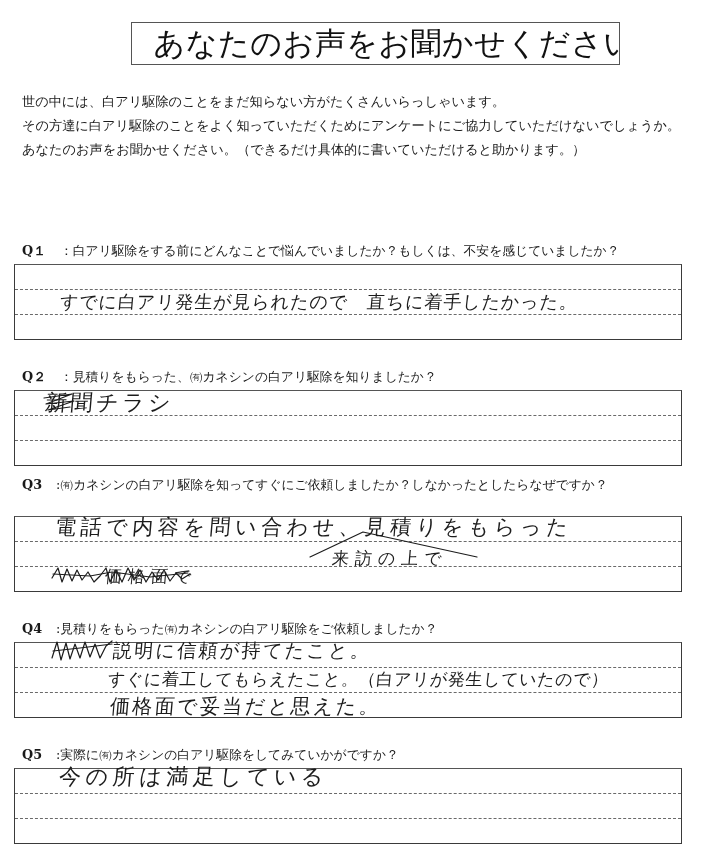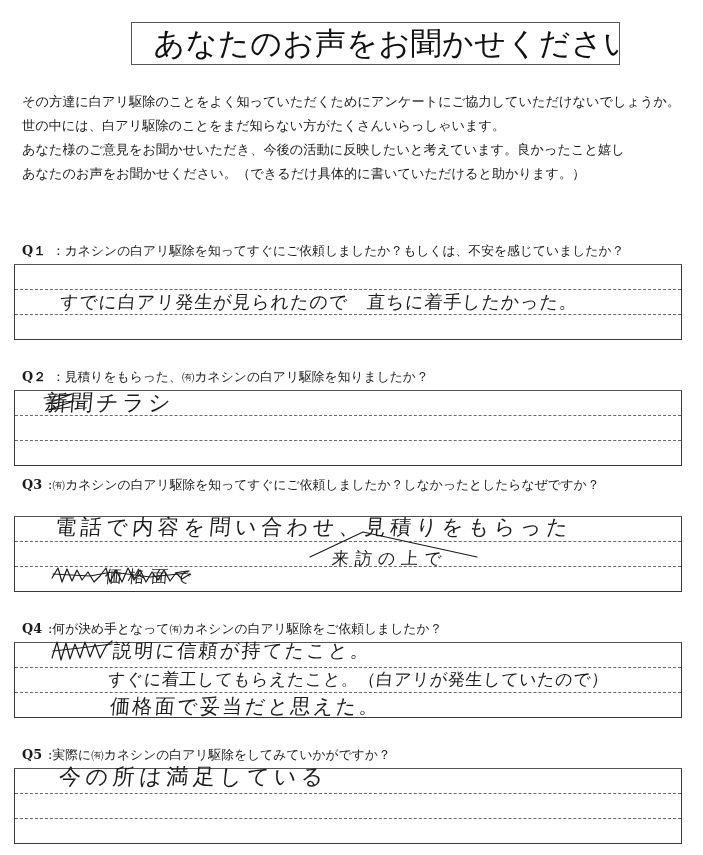--- a/index.html
+++ b/index.html
@@ -13,21 +13,21 @@
   }
   .intro {
     left: 22px; top: 90px; width: 670px;
     font-family: "DejaVu Serif", "Liberation Serif", serif; font-size: 13.2px; color: #1a1a1a;
   }
   .intro div { height: 24px; line-height: 24px; white-space: nowrap; }
   .q-label {
     left: 22px; height: 18px; line-height: 18px; white-space: nowrap;
     font-family: "DejaVu Serif", "Liberation Serif", serif; font-size: 12.8px; color: #1a1a1a;
   }
-  .q-num { font-weight: bold; margin-right: 6px; }
+  .q-num { font-weight: bold; margin-right: 14px; }
   .answer-box {
     left: 14px; width: 668px; height: 76px; box-sizing: border-box;
     border: 1px solid #3a3a3a; border-top-color: #555;
   }
   .rule { position: absolute; left: 0; right: 0; height: 0; border-top: 1px dashed #6a6a6a; }
   .rule.r1 { top: 24px; }
   .rule.r2 { top: 49px; }
   .hw {
     white-space: nowrap; color: #1c1c1c;
     font-family: "DejaVu Sans", "Liberation Sans", sans-serif; font-weight: normal;
@@ -36,28 +36,27 @@
   .hw.struck { color: #2a2a2a; }
   svg.scribble { position: absolute; overflow: visible; }
   svg.scribble polyline, svg.scribble path { fill: none; stroke: #1c1c1c; stroke-width: 1.2; stroke-linejoin: round; stroke-linecap: round; }
 </style>
 </head>
 <body>
 
 <div class="abs title-box">あなたのお声をお聞かせください</div>
 
 <div class="abs intro">
+  <div>世の中には、白アリ駆除のことをまだ知らない方がたくさんいらっしゃいます。</div>
   <div>その方達に白アリ駆除のことをよく知っていただくためにアンケートにご協力していただけないでしょうか。</div>
-  <div>世の中には、白アリ駆除のことをまだ知らない方がたくさんいらっしゃいます。</div>
-  <div>あなた様のご意見をお聞かせいただき、今後の活動に反映したいと考えています。良かったこと嬉し</div>
   <div>あなたのお声をお聞かせください。（できるだけ具体的に書いていただけると助かります。）</div>
 </div>
 
 <div class="abs q-label" style="top:242px">
-  <span class="q-num">Q１</span><span>：カネシンの白アリ駆除を知ってすぐにご依頼しましたか？もしくは、不安を感じていましたか？</span>
+  <span class="q-num">Q１</span><span>：白アリ駆除をする前にどんなことで悩んでいましたか？もしくは、不安を感じていましたか？</span>
 </div>
 <div class="abs answer-box" style="top:264px">
   <div class="rule r1"></div>
   <div class="rule r2"></div>
 </div>
 <div class="abs hw" style="left:60px; top:291px; font-size:18px; line-height:22px; letter-spacing:0.9px">すでに白アリ発生が見られたので　直ちに着手したかった。</div>
 
 <div class="abs q-label" style="top:368px">
   <span class="q-num">Q２</span><span>：見積りをもらった、㈲カネシンの白アリ駆除を知りましたか？</span>
 </div>
@@ -82,21 +81,21 @@
   <polyline points="310,557 363,532 477,557"></polyline>
 </svg>
 <div class="abs hw" style="left:332px; top:547px; font-size:17px; line-height:22px; letter-spacing:6px">来訪の上で</div>
 <div class="abs hw struck" style="left:105px; top:565px; font-size:17px; line-height:22px; letter-spacing:6px">価格面で</div>
 <svg class="scribble" style="left:50px; top:564px" width="150" height="24">
   <polyline points="2,14 8,4 12,18 17,5 22,17 27,6 32,16 38,8 44,18 50,12 56,4 60,18 66,6 72,18 78,4 84,16 90,6 96,18 102,8 108,16 114,6 120,17 126,9 132,15 140,10"></polyline>
   <polyline points="3,10 40,12 62,8 100,13 138,9"></polyline>
 </svg>
 
 <div class="abs q-label" style="top:620px">
-  <span class="q-num">Q4</span><span>:何が決め手となって㈲カネシンの白アリ駆除をご依頼しましたか？</span>
+  <span class="q-num">Q4</span><span>:見積りをもらった㈲カネシンの白アリ駆除をご依頼しましたか？</span>
 </div>
 <div class="abs answer-box" style="top:642px">
   <div class="rule r1"></div>
   <div class="rule r2"></div>
 </div>
 <svg class="scribble" style="left:50px; top:638px" width="66" height="26">
   <polyline points="2,20 7,4 11,22 16,5 20,21 25,6 30,20 35,4 40,19 45,6 50,20 56,8 62,3"></polyline>
   <polyline points="3,13 30,10 62,6"></polyline>
 </svg>
 <div class="abs hw" style="left:113px; top:639px; font-size:19px; line-height:23px; letter-spacing:2.3px">説明に信頼が持てたこと。</div>

